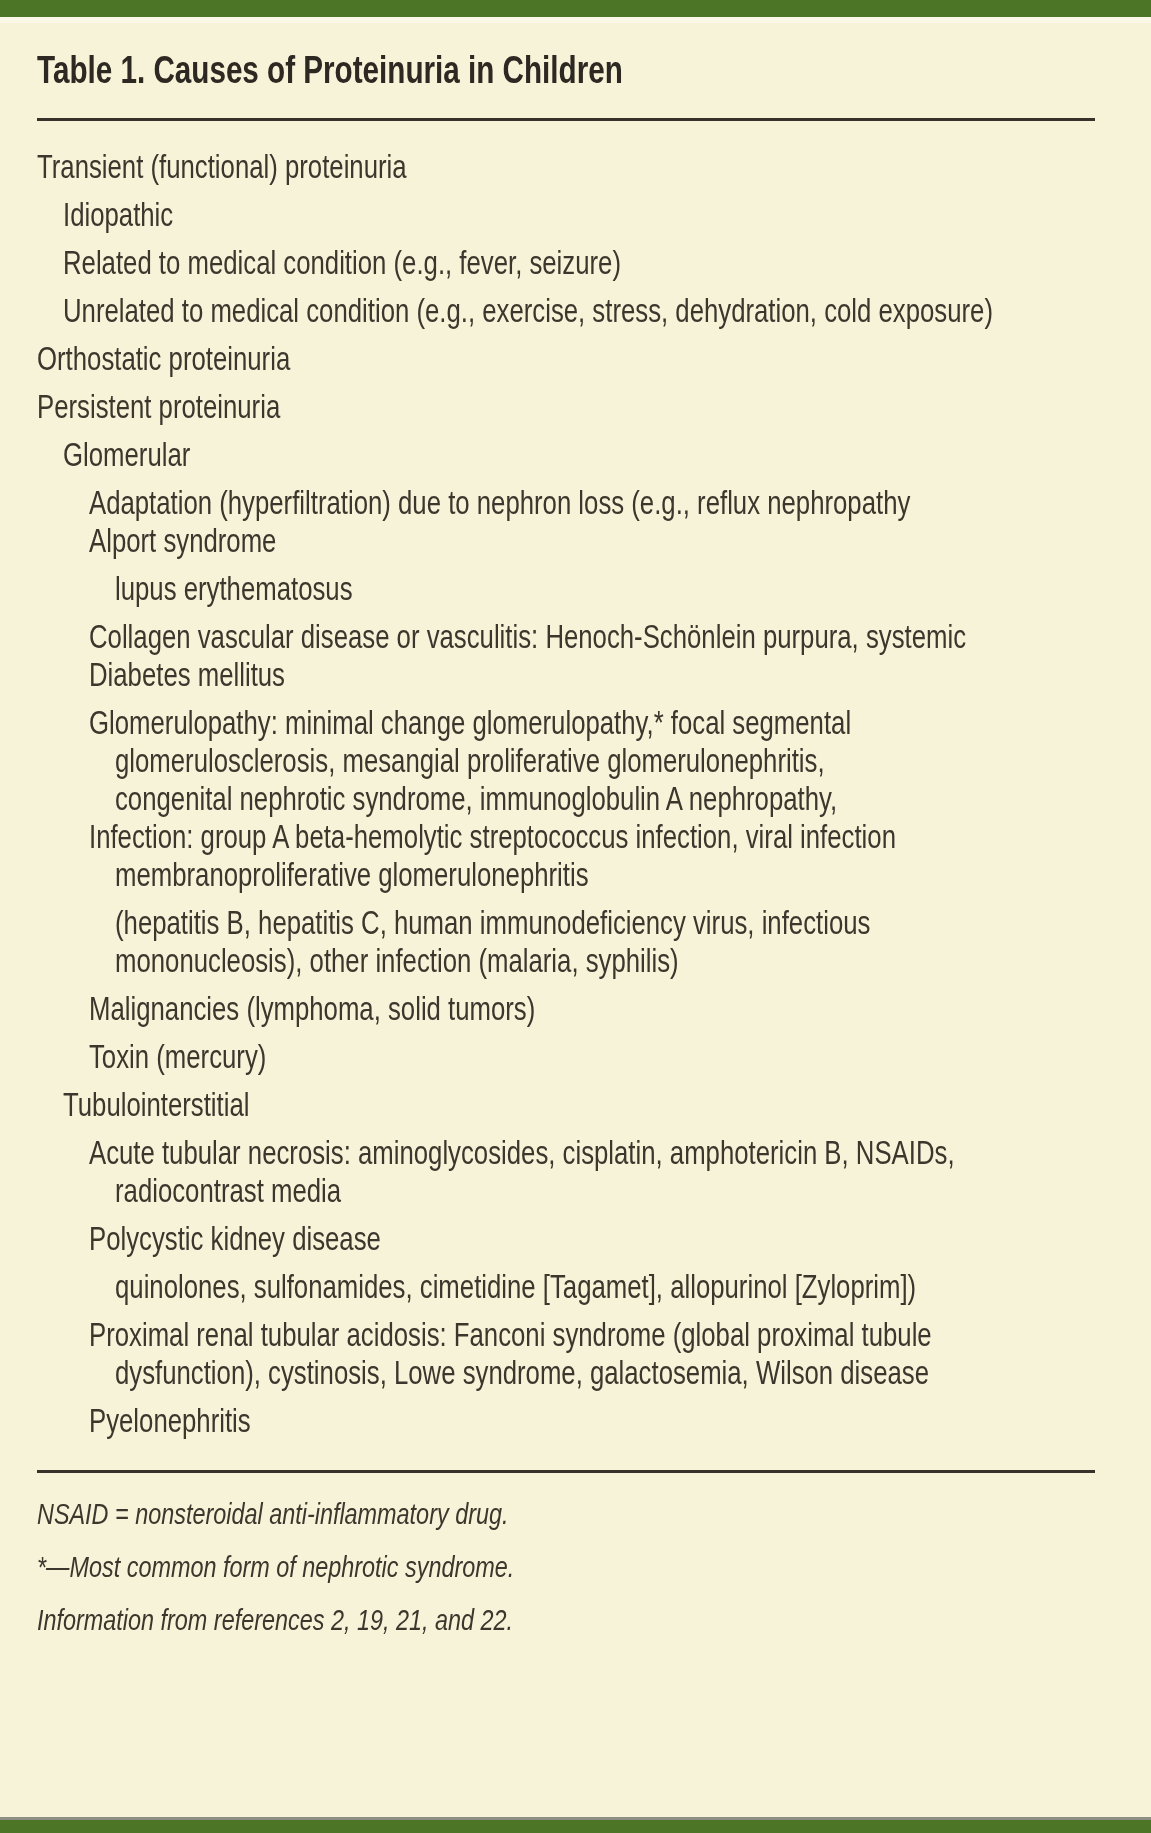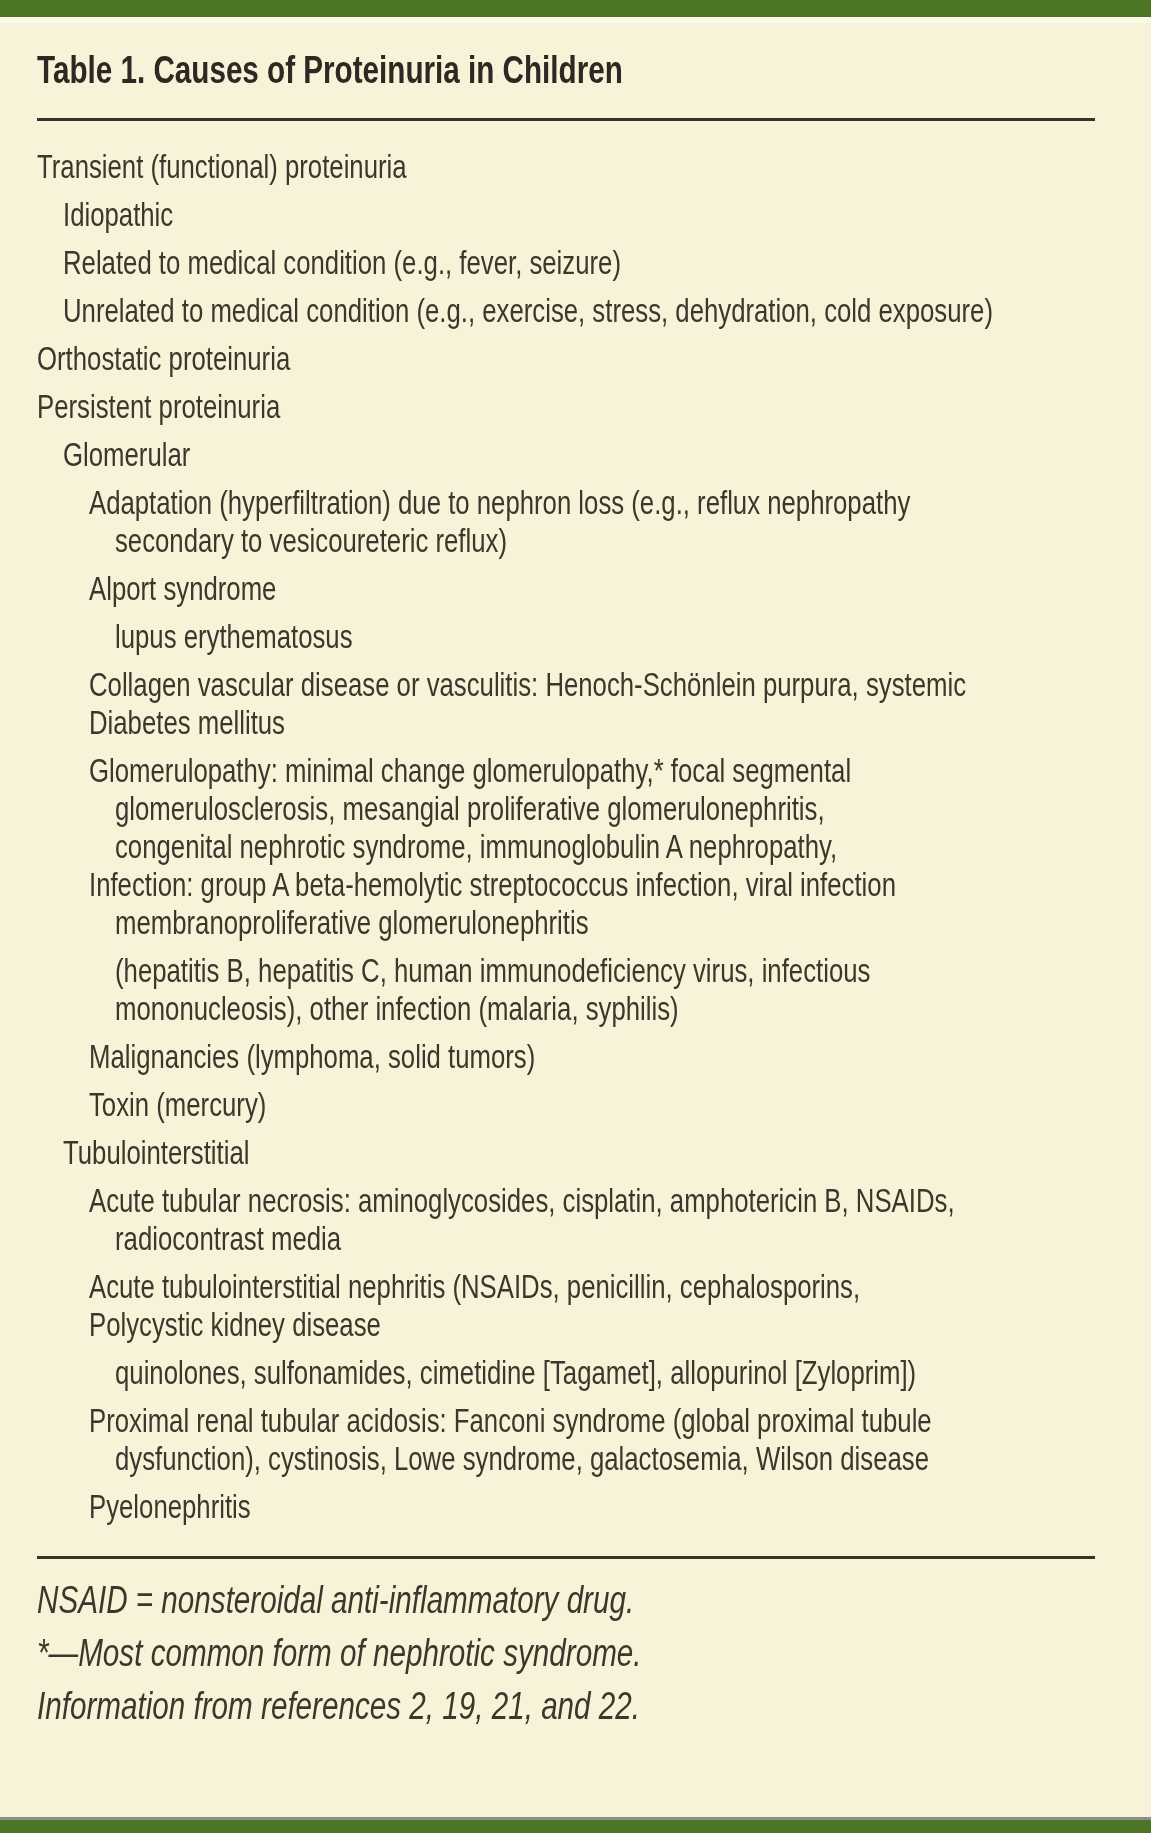--- a/index.html
+++ b/index.html
@@ -42,21 +42,21 @@
   .rule-title { margin-top: 25px; }
   .rule-foot { margin-top: 30px; }
   .list { margin-top: 27px; }
   .row { font-size: 33px; line-height: 38px; }
   .row.gap { margin-bottom: 10px; }
   .ind1 { padding-left: 26px; }
   .ind2 { padding-left: 52px; }
   .ind2.cont { padding-left: 78px; }
   .footnotes { margin-top: 22px; }
   .fn {
-    font-size: 38px;
+    font-size: 30px;
     line-height: 38px;
     font-style: italic;
     margin-bottom: 15px;
   }
   .bar-bottom {
     position: absolute;
     left: 0;
     bottom: 0;
     width: 100%;
     height: 16px;
@@ -75,38 +75,36 @@
     <div class="rule rule-title"></div>
     <div class="list">
         <div class="row ind0 gap"><span class="txt">Transient (functional) proteinuria</span></div>
         <div class="row ind1 gap"><span class="txt">Idiopathic</span></div>
         <div class="row ind1 gap"><span class="txt">Related to medical condition (e.g., fever, seizure)</span></div>
         <div class="row ind1 gap"><span class="txt">Unrelated to medical condition (e.g., exercise, stress, dehydration, cold exposure)</span></div>
         <div class="row ind0 gap"><span class="txt">Orthostatic proteinuria</span></div>
         <div class="row ind0 gap"><span class="txt">Persistent proteinuria</span></div>
         <div class="row ind1 gap"><span class="txt">Glomerular</span></div>
         <div class="row ind2"><span class="txt">Adaptation (hyperfiltration) due to nephron loss (e.g., reflux nephropathy</span></div>
-        <div class="row ind2 cont gap"><span class="txt">secondary to vesicoureteric reflux)</span></div>
         <div class="row ind2 gap"><span class="txt">Alport syndrome</span></div>
         <div class="row ind2 cont gap"><span class="txt">lupus erythematosus</span></div>
         <div class="row ind2"><span class="txt">Collagen vascular disease or vasculitis: Henoch-Schönlein purpura, systemic</span></div>
         <div class="row ind2 gap"><span class="txt">Diabetes mellitus</span></div>
         <div class="row ind2"><span class="txt">Glomerulopathy: minimal change glomerulopathy,* focal segmental</span></div>
         <div class="row ind2 cont"><span class="txt">glomerulosclerosis, mesangial proliferative glomerulonephritis,</span></div>
         <div class="row ind2 cont"><span class="txt">congenital nephrotic syndrome, immunoglobulin A nephropathy,</span></div>
         <div class="row ind2"><span class="txt">Infection: group A beta-hemolytic streptococcus infection, viral infection</span></div>
         <div class="row ind2 cont gap"><span class="txt">membranoproliferative glomerulonephritis</span></div>
         <div class="row ind2 cont"><span class="txt">(hepatitis B, hepatitis C, human immunodeficiency virus, infectious</span></div>
         <div class="row ind2 cont gap"><span class="txt">mononucleosis), other infection (malaria, syphilis)</span></div>
         <div class="row ind2 gap"><span class="txt">Malignancies (lymphoma, solid tumors)</span></div>
         <div class="row ind2 gap"><span class="txt">Toxin (mercury)</span></div>
         <div class="row ind1 gap"><span class="txt">Tubulointerstitial</span></div>
         <div class="row ind2"><span class="txt">Acute tubular necrosis: aminoglycosides, cisplatin, amphotericin B, NSAIDs,</span></div>
         <div class="row ind2 cont gap"><span class="txt">radiocontrast media</span></div>
-        <div class="row ind2"><span class="txt">Acute tubulointerstitial nephritis (NSAIDs, penicillin, cephalosporins,</span></div>
         <div class="row ind2 gap"><span class="txt">Polycystic kidney disease</span></div>
         <div class="row ind2 cont gap"><span class="txt">quinolones, sulfonamides, cimetidine [Tagamet], allopurinol [Zyloprim])</span></div>
         <div class="row ind2"><span class="txt">Proximal renal tubular acidosis: Fanconi syndrome (global proximal tubule</span></div>
         <div class="row ind2 cont gap"><span class="txt">dysfunction), cystinosis, Lowe syndrome, galactosemia, Wilson disease</span></div>
         <div class="row ind2 gap"><span class="txt">Pyelonephritis</span></div>
       </div>
     <div class="rule rule-foot"></div>
     <div class="footnotes">
         <div class="fn"><span class="txt">NSAID = nonsteroidal anti-inflammatory drug.</span></div>
         <div class="fn"><span class="txt">*—Most common form of nephrotic syndrome.</span></div>

